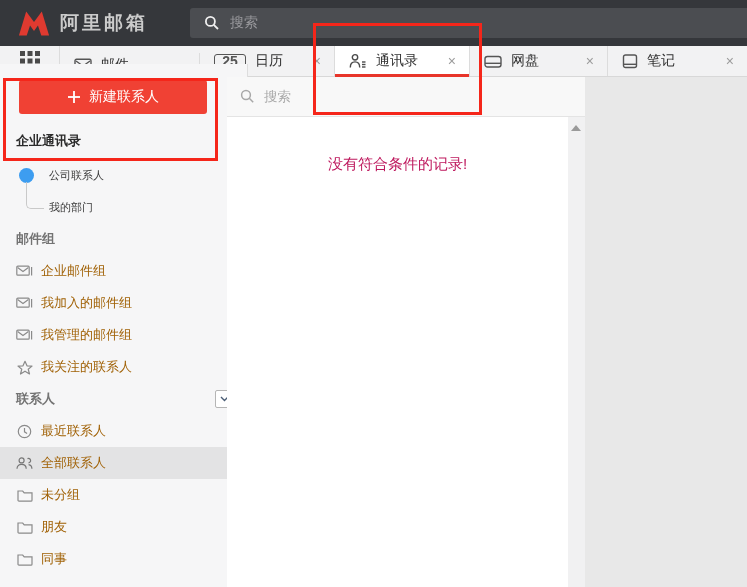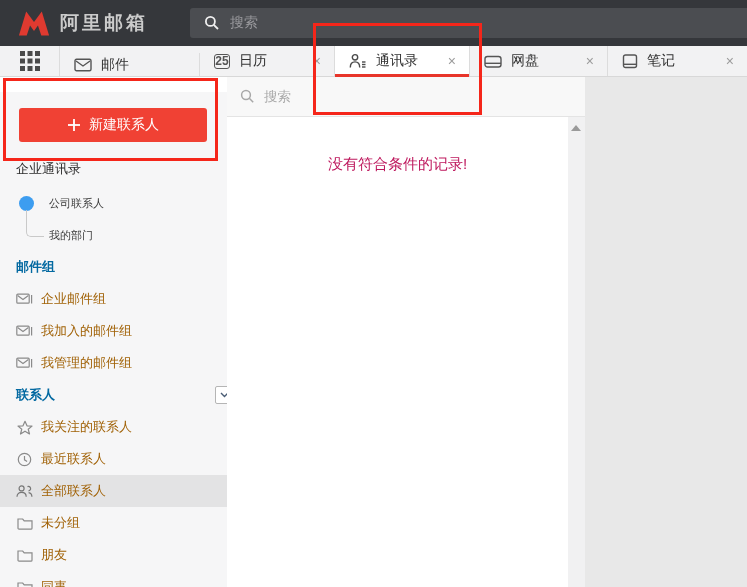--- a/index.html
+++ b/index.html
@@ -18,41 +18,41 @@
   .tabbar{position:absolute;left:0;top:46px;width:747px;height:31px;background:#f2f2f3;
           border-bottom:1px solid #d8d8d8;box-sizing:border-box;display:flex;}
   .gridcell{flex:0 0 60px;display:flex;align-items:center;justify-content:center;
             border-right:1px solid #dcdcdc;box-sizing:border-box;}
   .tab{display:flex;align-items:center;padding:0 10px 0 14px;border-right:1px solid #dcdcdc;
        box-sizing:border-box;font-size:14px;color:#333;position:relative;}
   .tab .tic{display:flex;margin-right:9px;color:#5a5a5a;}
   .tab .close{margin-left:auto;color:#9b9b9b;font-size:14px;line-height:14px;padding:0 3px;}
   .tab.active{background:#fff;}
   .tab.active::after{content:"";position:absolute;left:0;right:0;bottom:-1px;height:3px;background:#e8352a;}
-  .cal-ic{width:16px;height:15px;border:1.4px solid #555;border-radius:3px;box-sizing:border-box;
-          display:flex;align-items:center;justify-content:center;font-size:12px;font-weight:bold;color:#555;}
-  
-  .sidebar{position:absolute;left:0;top:92px;width:248px;bottom:0;background:#f6f6f7;
+  .cal-ic{width:32px;height:15px;border:1.4px solid #555;border-radius:3px;box-sizing:border-box;
+          display:flex;align-items:center;justify-content:center;font-size:14px;font-weight:bold;color:#555;}
+  
+  .sidebar{position:absolute;left:0;top:64px;width:248px;bottom:0;background:#f6f6f7;
            border-right:1px solid #ddd;box-sizing:border-box;}
   .new-btn{position:absolute;left:19px;top:16px;width:188px;height:34px;background:#f04134;
            border-radius:3px;color:#fff;font-size:14px;display:flex;align-items:center;
            justify-content:center;gap:8px;cursor:pointer;}
   .sb-head-ent{position:absolute;left:16px;top:63px;height:28px;line-height:28px;
-               font-size:13px;font-weight:normal;color:#2b2b2b;}
+               font-size:13px;font-weight:bold;color:#2b2b2b;}
   .dot{position:absolute;left:19px;top:104px;width:15px;height:15px;border-radius:50%;background:#3d9df0;}
   .tree-line{position:absolute;left:26px;top:118px;width:17px;height:26px;border-left:1px solid #c9c9c9;
              border-bottom:1px solid #c9c9c9;border-bottom-left-radius:5px;}
   .tree-label{position:absolute;left:49px;height:28px;line-height:28px;font-size:11px;color:#3a3a3a;}
   .tl1{top:97px;} .tl2{top:129px;}
   .rows{position:absolute;left:0;right:0;top:159px;}
   .row{height:32px;display:flex;align-items:center;padding:0 14px 0 16px;font-size:13px;
        color:#a16207;cursor:pointer;}
   .row .ic{width:17px;height:17px;margin-right:8px;flex:none;display:flex;align-items:center;
            justify-content:center;color:#8a8a8a;}
-  .row.head{font-weight:bold;color:#0369a1;cursor:default;}
+  .row.head{font-weight:bold;color:#737373;cursor:default;}
   .row.selected{background:#e3e3e4;}
   .toggle-sq{margin-left:auto;width:16px;height:16px;border:1px solid #b5b5b5;background:#fff;
              border-radius:2px;display:flex;align-items:center;justify-content:center;cursor:pointer;}
   
   .search-strip{position:absolute;left:227px;top:77px;width:358px;height:40px;background:#f8f8f8;
                 border-bottom:1px solid #e4e4e4;box-sizing:border-box;display:flex;align-items:center;}
   .search-strip .mag{margin:0 9px 0 13px;display:flex;}
   .search-strip .ph{color:#a9a9a9;font-size:13.5px;}
   .list-area{position:absolute;left:227px;top:117px;width:358px;bottom:0;background:#fff;}
   .empty-msg{position:absolute;left:0;top:38px;width:341px;text-align:center;font-size:15px;color:#be185d;}
@@ -208,36 +208,36 @@
         <span class="ic">
           <svg width="17" height="14" viewBox="0 0 17 14" fill="none" stroke="#8a8a8a" stroke-width="1.2">
             <rect x="0.8" y="2.2" width="12.4" height="9" rx="1"></rect>
               <path d="M1.6 3.6l5.4 3.8 5.4-3.8"></path>
             <path d="M15.6 3v8.5"></path>
           </svg>
         </span>
         <span>我管理的邮件组</span>
       </div>
 
+      <div class="row">
+        <span class="ic">
+          <svg width="16" height="15" viewBox="0 0 16 15" fill="none" stroke="#8a8a8a" stroke-width="1.2" stroke-linejoin="round">
+            <polygon points="8,1.3 10,5.8 15,6.1 11.2,9.2 12.5,14 8,11.2 3.5,14 4.8,9.2 1,6.1 6,5.8"></polygon>
+          </svg>
+        </span>
+        <span>我关注的联系人</span>
+      </div>
+
       <div class="row head">
         <span>联系人</span>
         <span class="toggle-sq">
           <svg width="11" height="8" viewBox="0 0 11 8" fill="none" stroke="#4a5d75" stroke-width="1.4">
             <path d="M2 2l3.5 3.5L9 2"></path>
           </svg>
         </span>
-      </div>
-
-      <div class="row">
-        <span class="ic">
-          <svg width="16" height="15" viewBox="0 0 16 15" fill="none" stroke="#8a8a8a" stroke-width="1.2" stroke-linejoin="round">
-            <polygon points="8,1.3 10,5.8 15,6.1 11.2,9.2 12.5,14 8,11.2 3.5,14 4.8,9.2 1,6.1 6,5.8"></polygon>
-          </svg>
-        </span>
-        <span>我关注的联系人</span>
       </div>
 
       <div class="row">
         <span class="ic">
           <svg width="15" height="15" viewBox="0 0 15 15" fill="none" stroke="#8a8a8a" stroke-width="1.2">
             <circle cx="7.5" cy="7.5" r="6.2"></circle>
               <path d="M7.5 4v3.8l2.6 1.6"></path>
           </svg>
         </span>
         <span>最近联系人</span>

